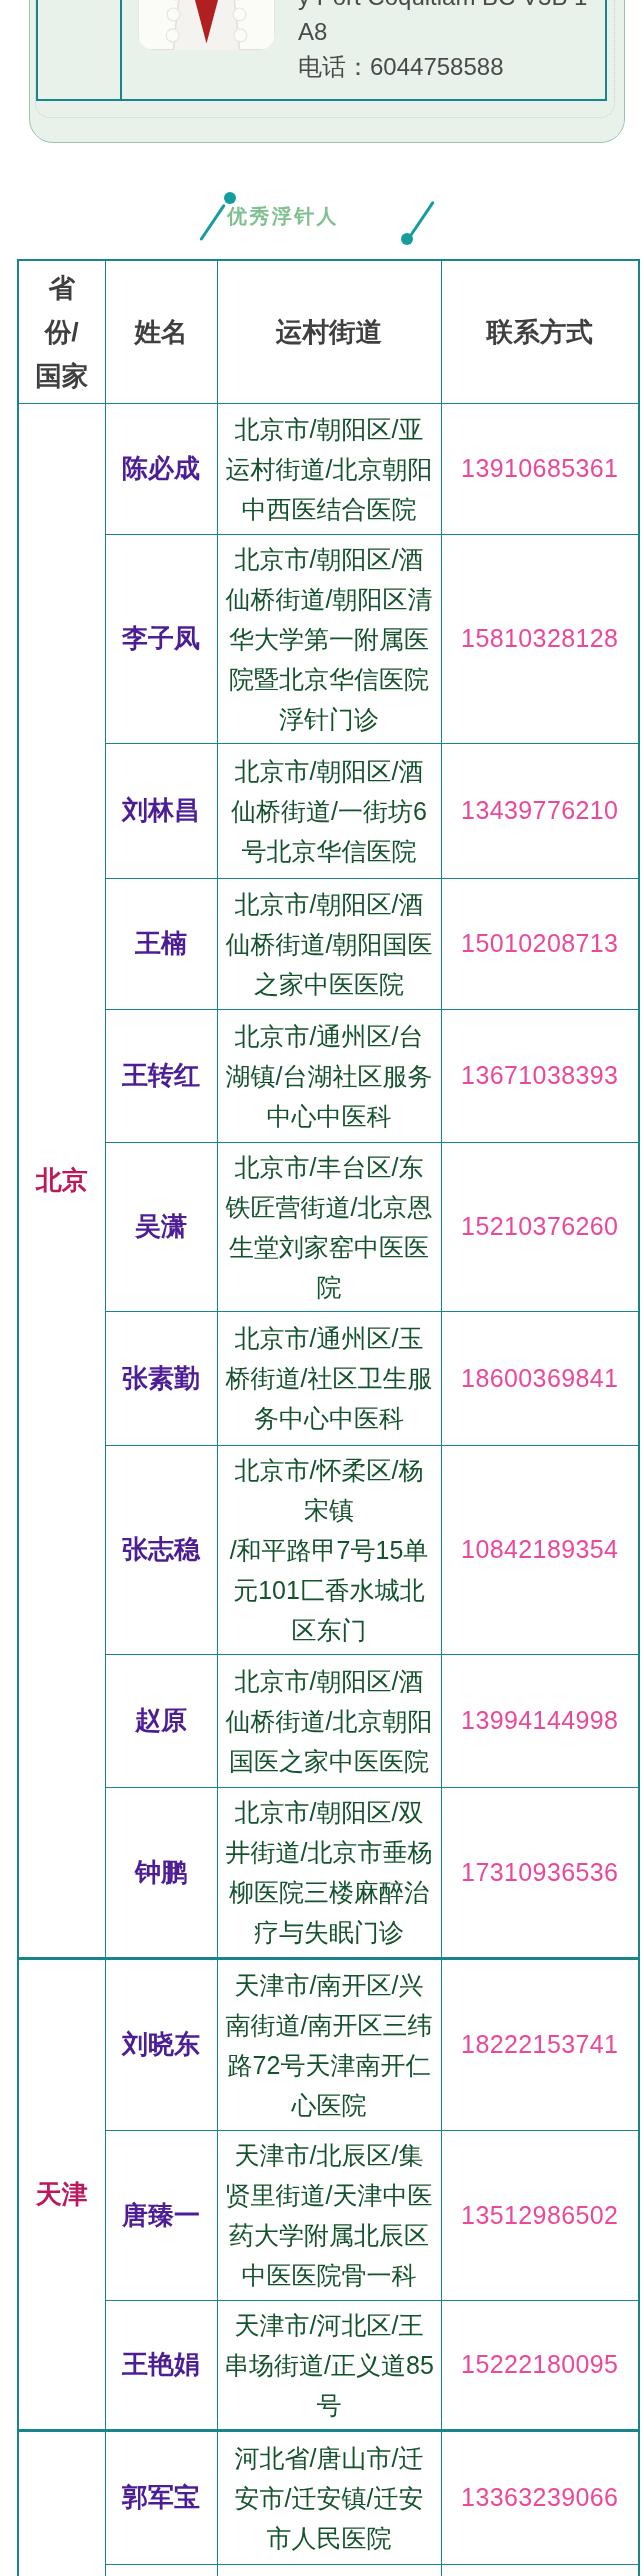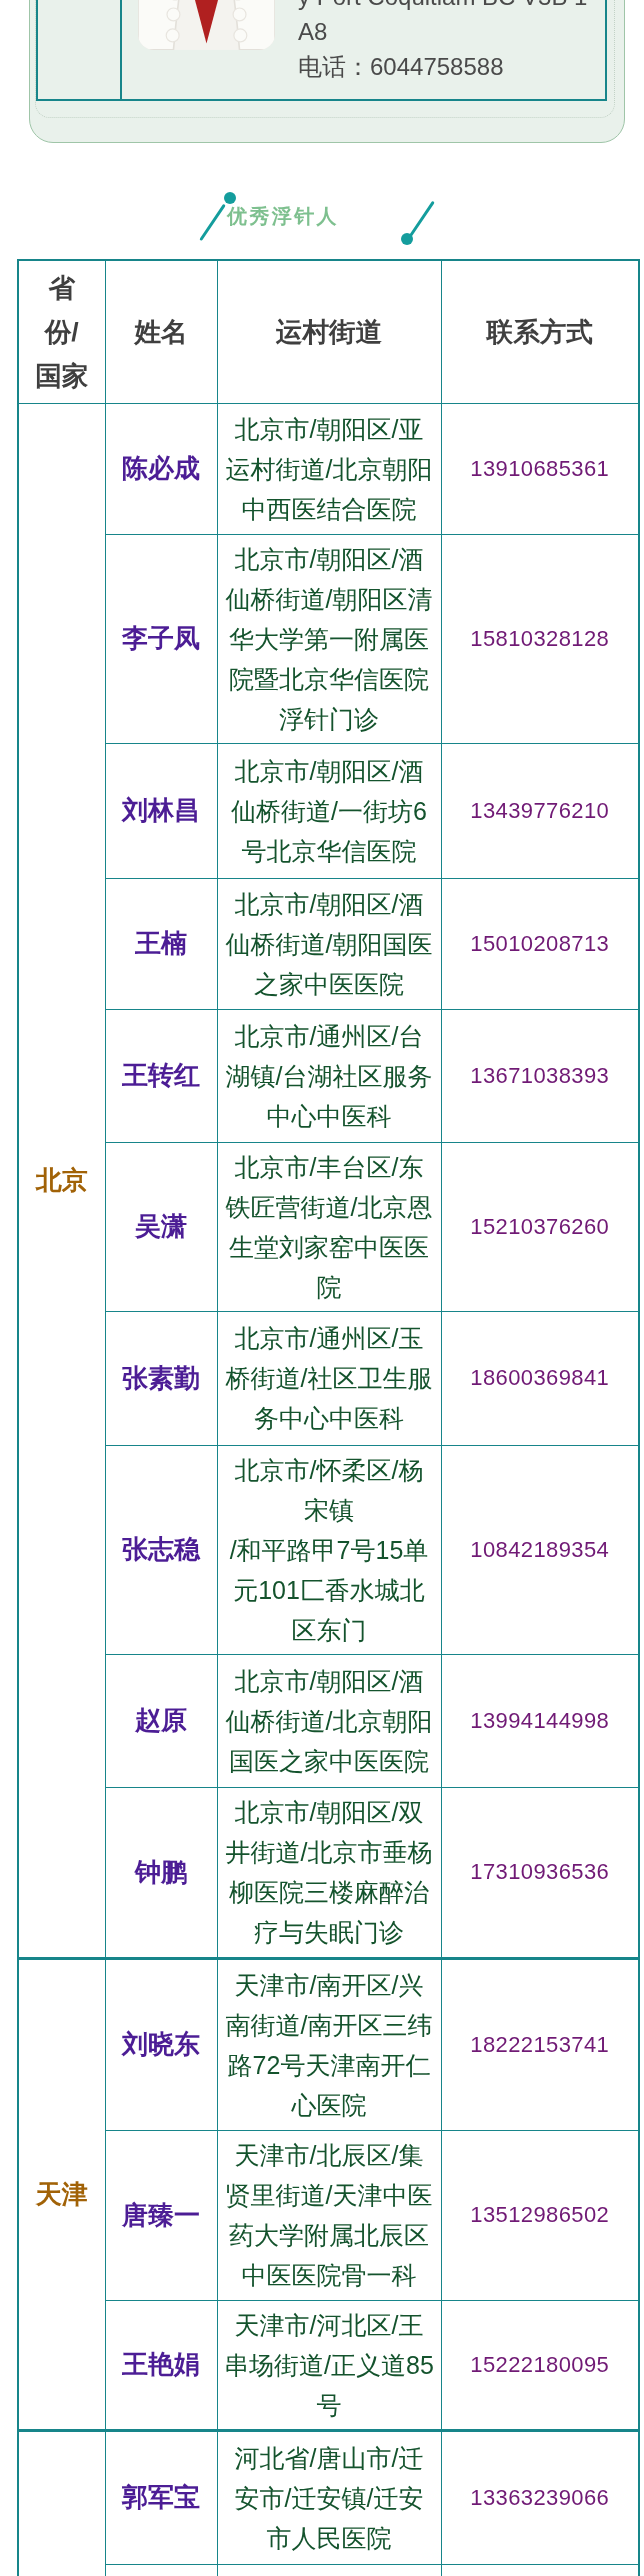--- a/index.html
+++ b/index.html
@@ -47,24 +47,24 @@
     border-collapse:collapse;table-layout:fixed;width:621px;background:#ffffff;
     border:2.4px solid #17858a;
   }
   .roster th,.roster td{
     border:1.6px solid #17858a;text-align:center;vertical-align:middle;
     padding:3.2px 1.6px;overflow:hidden;
   }
   .roster thead tr{height:143px;}
   .roster th{font-weight:bold;font-size:26.6px;color:#3f3f3f;}
   .roster th.col-province{white-space:pre-line;line-height:44px;}
-  .roster td.province{font-weight:bold;font-size:26px;color:#a16207;}
+  .roster td.province{font-weight:bold;font-size:26px;color:#be185d;}
   .roster td.name{font-weight:bold;font-size:26px;color:#4c1d95;}
   .roster td.work{font-size:25px;line-height:40px;white-space:pre-line;color:#14532d;}
-  .roster td.phone{font-size:22px;color:#701a75;letter-spacing:0.4px;}
+  .roster td.phone{font-size:25px;color:#ec4899;letter-spacing:0.4px;}
   .roster tr.section-start td{border-top:3.2px solid #17858a;}
 </style>
 </head>
 <body>
 
 <div class="card-outer">
   <div class="card-dotted"></div>
 </div>
 <div class="card-table">
   <div class="card-sep"></div>

